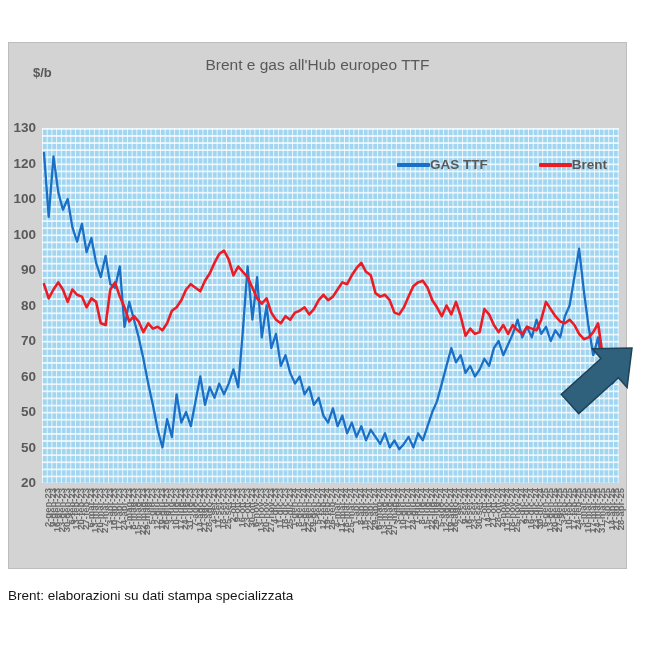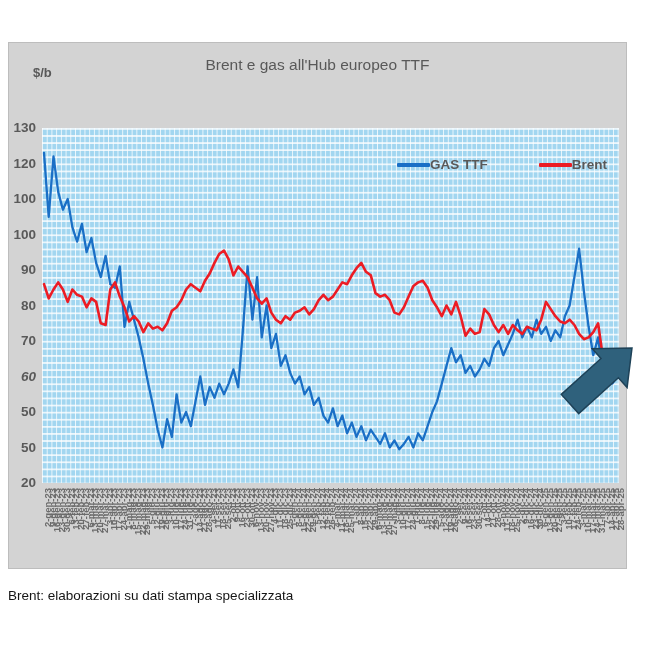--- a/index.html
+++ b/index.html
@@ -59,21 +59,21 @@
     <div class="y-axis-title">$/b</div>
 
     <div class="y-axis" id="y-axis">
         <div class="y-tick" style="top: -8px;">130</div>
         <div class="y-tick" style="top: 27.5px;">120</div>
         <div class="y-tick" style="top: 63px;">100</div>
         <div class="y-tick" style="top: 98.5px;">100</div>
         <div class="y-tick" style="top: 134px;">90</div>
         <div class="y-tick" style="top: 169.5px;">80</div>
         <div class="y-tick" style="top: 205px;">70</div>
-        <div class="y-tick" style="top: 240.5px; font-style: italic;">60</div>
+        <div class="y-tick" style="top: 240.5px;">60</div>
         <div class="y-tick" style="top: 276px;">50</div>
         <div class="y-tick" style="top: 311.5px;">50</div>
         <div class="y-tick" style="top: 347px;">20</div>
       </div>
 
     <div class="plot">
       <svg id="series-svg" width="577" height="355" viewBox="0 0 577 355" preserveAspectRatio="none">
           <polyline points="2.0,24.9 6.7,88.8 11.5,28.4 16.2,63.9 20.9,81.7 25.7,71.0 30.4,99.4 35.1,113.6 39.9,95.9 44.6,124.2 49.4,110.0 54.1,134.9 58.8,149.1 63.6,127.8 68.3,156.2 73.0,159.8 77.8,138.5 82.5,198.8 87.2,173.9 92.0,191.7 96.7,209.4 101.4,230.8 106.2,255.6 110.9,276.9 115.7,301.8 120.4,319.5 125.1,291.1 129.9,308.9 134.6,266.3 139.3,294.6 144.1,284.0 148.8,298.2 153.5,273.4 158.3,248.5 163.0,276.9 167.7,259.1 172.5,269.8 177.2,255.6 182.0,266.3 186.7,255.6 191.4,241.4 196.2,259.1 200.9,202.3 205.6,138.5 210.4,191.7 215.1,149.1 219.8,209.4 224.6,177.5 229.3,220.1 234.0,205.9 238.8,237.9 243.5,227.2 248.2,244.9 253.0,255.6 257.7,248.5 262.5,266.3 267.2,259.1 271.9,276.9 276.7,269.8 281.4,287.6 286.1,294.6 290.9,280.4 295.6,298.2 300.3,287.6 305.1,305.3 309.8,294.6 314.5,308.9 319.3,298.2 324.0,312.4 328.8,301.8 333.5,308.9 338.2,315.9 343.0,305.3 347.7,319.5 352.4,312.4 357.2,321.3 361.9,315.9 366.6,308.9 371.4,319.5 376.1,305.3 380.8,312.4 385.6,298.2 390.3,284.0 395.0,273.4 399.8,255.6 404.5,237.9 409.3,220.1 414.0,234.3 418.7,227.2 423.5,244.9 428.2,237.9 432.9,248.5 437.7,241.4 442.4,230.8 447.1,237.9 451.9,220.1 456.6,213.0 461.3,227.2 466.1,216.5 470.8,205.9 475.6,191.7 480.3,209.4 485.0,198.8 489.8,209.4 494.5,191.7 499.2,205.9 504.0,198.8 508.7,213.0 513.4,202.3 518.2,209.4 522.9,188.2 527.6,177.5 532.4,149.1 537.1,120.7 541.9,163.3 546.6,198.8 551.3,227.2 556.1,209.4 560.8,244.9 565.5,227.2 570.3,255.6 575.0,248.5" fill="none" stroke="#1a6fc6" stroke-width="2.3" stroke-linejoin="round" stroke-linecap="round"></polyline>
           <polyline points="2.0,156.2 6.7,170.4 11.5,161.5 16.2,154.4 20.9,161.5 25.7,173.9 30.4,161.5 35.1,166.8 39.9,168.6 44.6,179.3 49.4,170.4 54.1,173.9 58.8,195.3 63.6,197.0 68.3,161.5 73.0,154.4 77.8,168.6 82.5,179.3 87.2,193.5 92.0,188.2 96.7,193.5 101.4,204.1 106.2,195.3 110.9,200.6 115.7,198.8 120.4,202.3 125.1,195.3 129.9,182.8 134.6,179.3 139.3,172.2 144.1,161.5 148.8,156.2 153.5,159.8 158.3,163.3 163.0,152.7 167.7,145.5 172.5,134.9 177.2,126.0 182.0,122.5 186.7,131.3 191.4,147.3 196.2,138.5 200.9,143.8 205.6,149.1 210.4,159.8 215.1,170.4 219.8,175.7 224.6,170.4 229.3,184.6 234.0,191.7 238.8,195.3 243.5,188.2 248.2,191.7 253.0,184.6 257.7,182.8 262.5,179.3 267.2,186.4 271.9,181.1 276.7,172.2 281.4,166.8 286.1,172.2 290.9,168.6 295.6,161.5 300.3,154.4 305.1,156.2 309.8,147.3 314.5,140.2 319.3,134.9 324.0,143.8 328.8,147.3 333.5,165.1 338.2,168.6 343.0,166.8 347.7,172.2 352.4,184.6 357.2,186.4 361.9,179.3 366.6,168.6 371.4,158.0 376.1,154.4 380.8,152.7 385.6,159.8 390.3,172.2 395.0,179.3 399.8,188.2 404.5,177.5 409.3,186.4 414.0,173.9 418.7,188.2 423.5,207.7 428.2,200.6 432.9,205.9 437.7,204.1 442.4,181.1 447.1,186.4 451.9,197.0 456.6,204.1 461.3,197.0 466.1,205.9 470.8,197.0 475.6,202.3 480.3,205.9 485.0,198.8 489.8,200.6 494.5,202.3 499.2,191.7 504.0,173.9 508.7,181.1 513.4,188.2 518.2,193.5 522.9,195.3 527.6,191.7 532.4,197.0 537.1,205.9 541.9,211.2 546.6,209.4 551.3,204.1 556.1,195.3 560.8,229.0 565.5,232.5 570.3,225.4 575.0,229.0" fill="none" stroke="#ec1c24" stroke-width="2.6" stroke-linejoin="round" stroke-linecap="round"></polyline>
           <polygon points="590,220 585.1,259.4 576.4,249.7 536.7,285.6 519.3,266.4 559,230.5 550.3,220.8" fill="#2f617c" stroke="#1e4258" stroke-width="1.5"></polygon>

